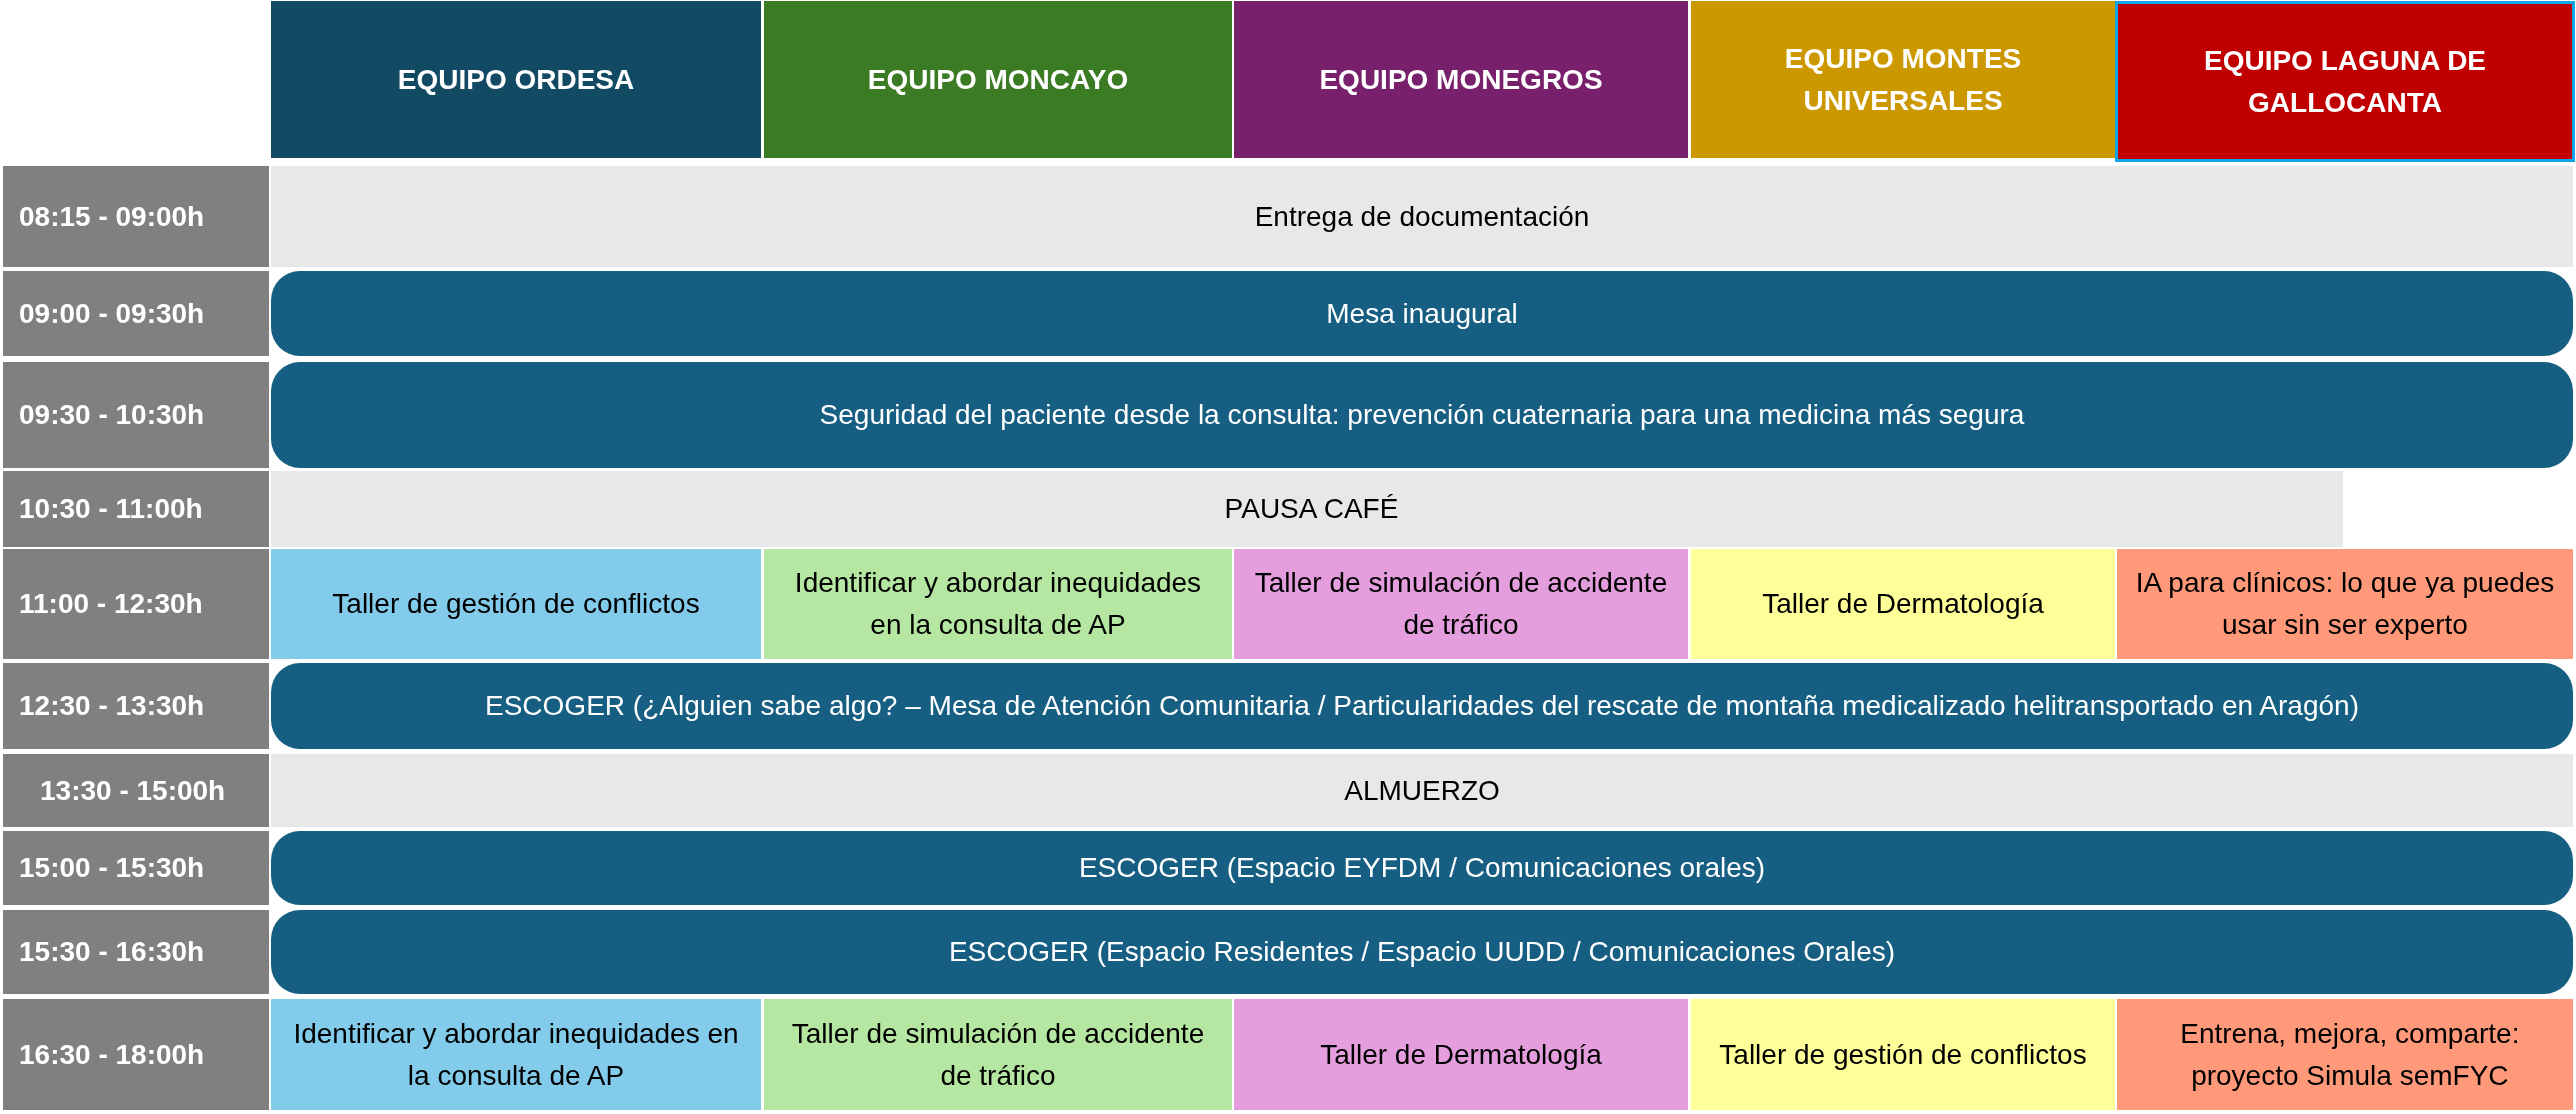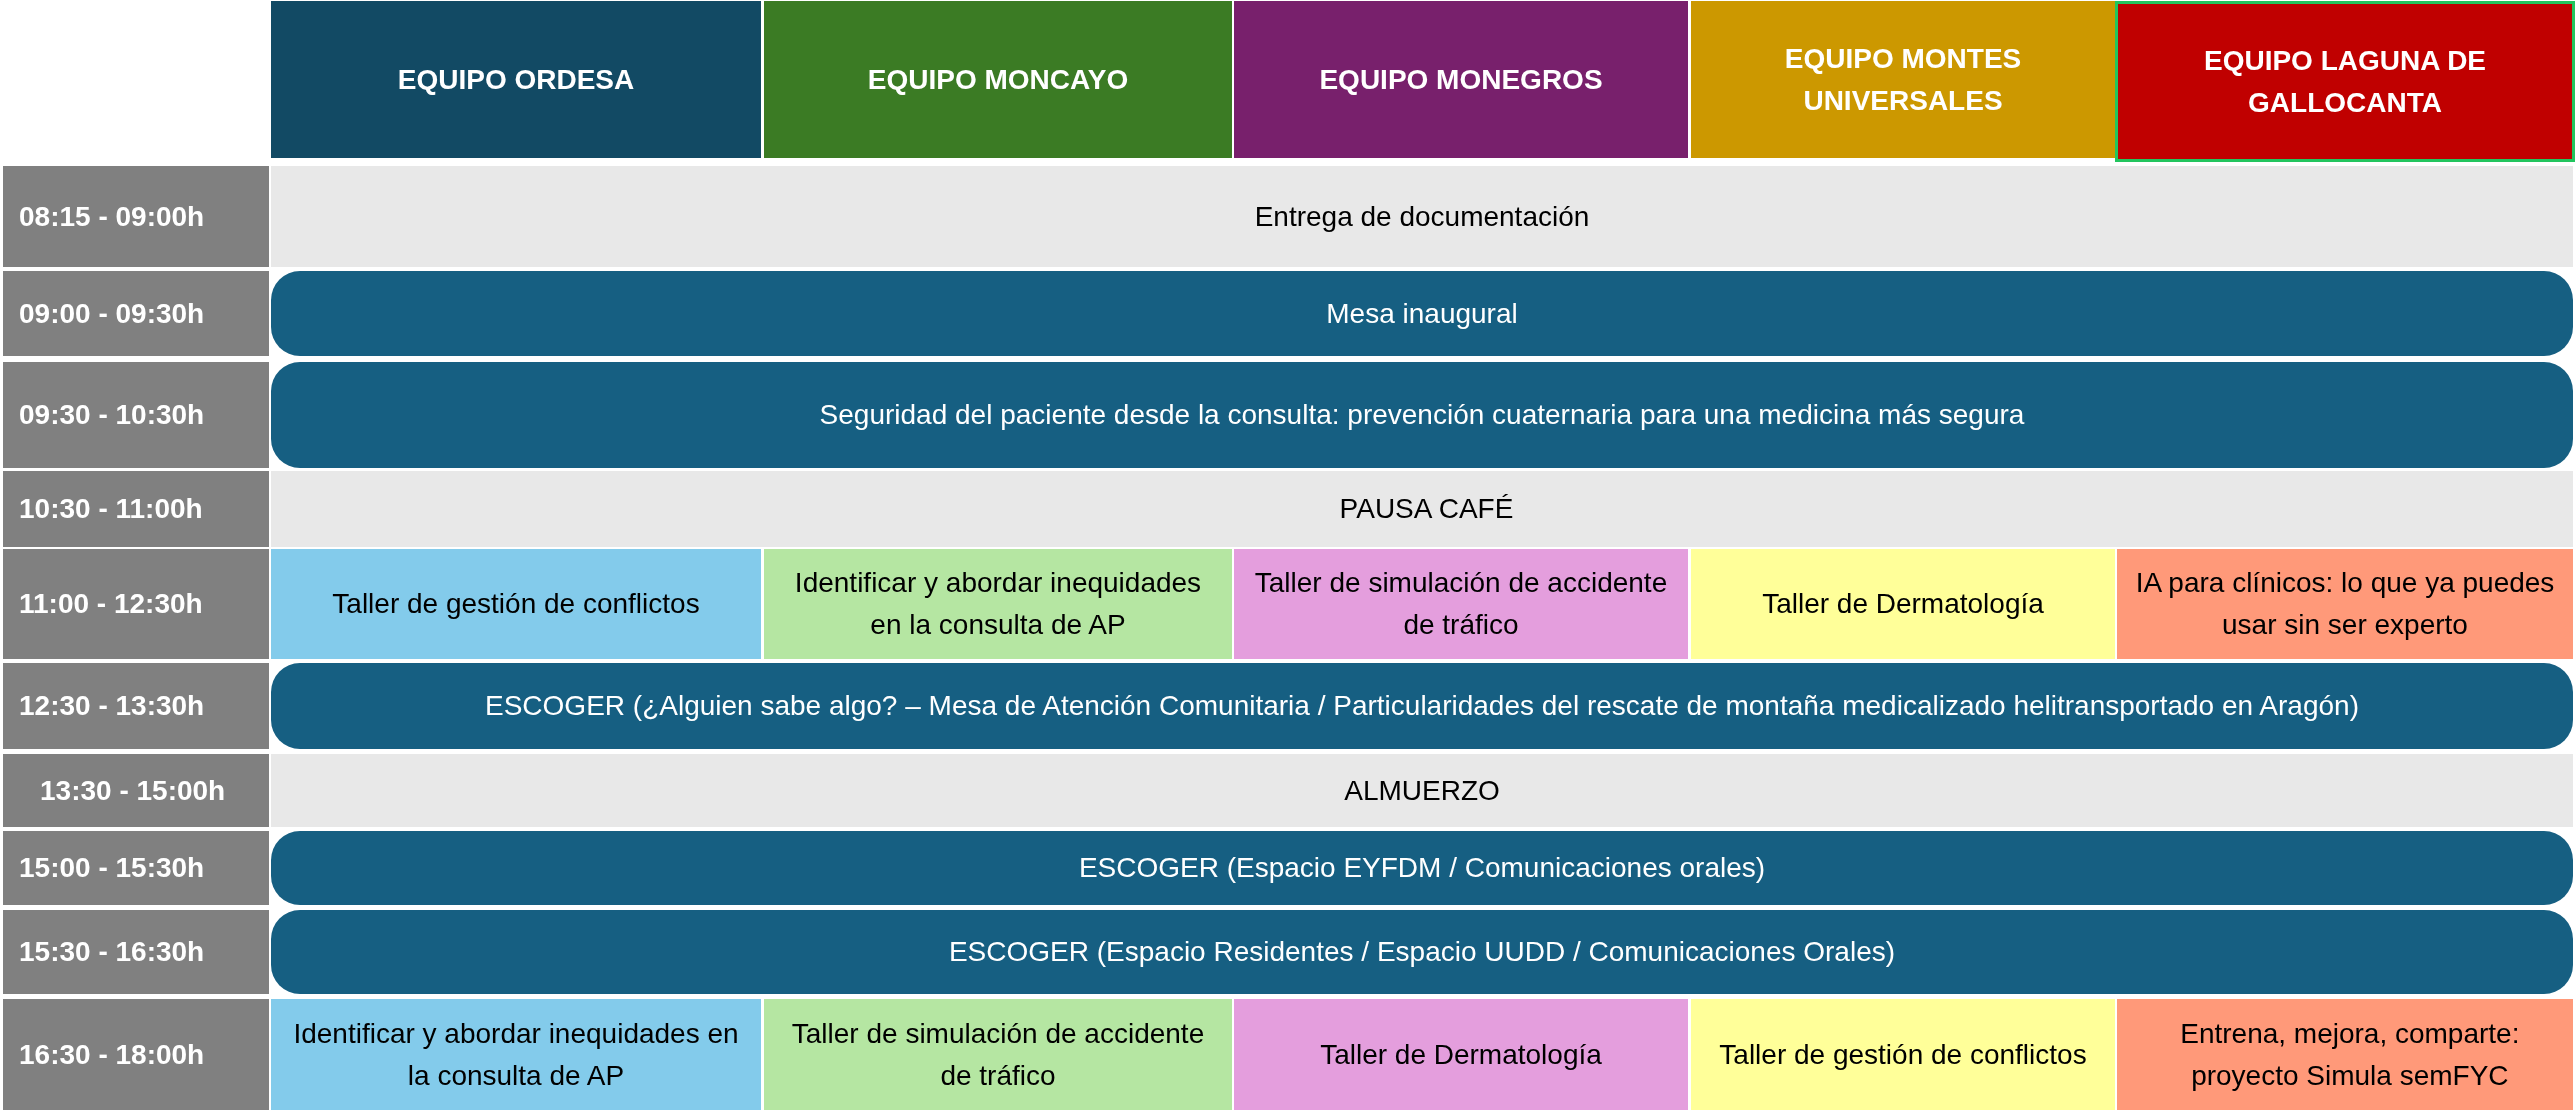--- a/index.html
+++ b/index.html
@@ -7,42 +7,42 @@
          font-family:"Liberation Sans", "DejaVu Sans", sans-serif; }
   .cell { position:absolute; box-sizing:border-box; display:flex; align-items:center;
           justify-content:center; text-align:center; line-height:1.5; }
   .hdr { color:#ffffff; font-weight:bold; font-size:28px; line-height:1.5; padding:0 24.4px; }
   .time { background:#808080; color:#ffffff; font-weight:bold; font-size:28px;
           justify-content:flex-start; padding-left:16px; }
   .span { font-size:28px; }
   .dark { background:#165f82; color:#ffffff;border-radius:29px; }
   .light { background:#e8e8e8; color:#000000; }
   .ws { font-size:28px; color:#000000; padding:0 18.3px; }
-  .laguna { border:3px solid #22c55e; }
+  .laguna { border:3px solid #0ea5e9; }
 </style>
 </head>
 <body>
 
 <div class="cell hdr" style="left:271px;top:1.2px;width:490px;height:157px;background:#124a64;">EQUIPO ORDESA</div>
 <div class="cell hdr" style="left:764px;top:1.2px;width:468px;height:157px;background:#3b7b24;">EQUIPO MONCAYO</div>
 <div class="cell hdr" style="left:1234px;top:1.2px;width:454px;height:157px;background:#78206c;">EQUIPO MONEGROS</div>
 <div class="cell hdr" style="left:1691px;top:1.2px;width:424px;height:157px;background:#cc9800;">EQUIPO MONTES UNIVERSALES</div>
 <div class="cell hdr laguna" style="left:2115px;top:1.2px;width:460px;height:161px;background:#c00000;">EQUIPO LAGUNA DE GALLOCANTA</div>
 
 <div class="cell time" style="left:3px;top:166px;width:266px;height:101px;">08:15 - 09:00h</div>
 <div class="cell span light" style="left:271px;top:166px;width:2302px;height:101px;">Entrega de documentación</div>
 
 <div class="cell time" style="left:3px;top:271px;width:266px;height:85px;text-align:right;">09:00 - 09:30h</div>
 <div class="cell span dark" style="left:271px;top:271px;width:2302px;height:85px;">Mesa inaugural</div>
 
 <div class="cell time" style="left:3px;top:362px;width:266px;height:106px;">09:30 - 10:30h</div>
 <div class="cell span dark" style="left:271px;top:362px;width:2302px;height:106px;">Seguridad del paciente desde la consulta: prevención cuaternaria para una medicina más segura</div>
 
 <div class="cell time" style="left:3px;top:471px;width:266px;height:76px;">10:30 - 11:00h</div>
-<div class="cell span light" style="left:271px;top:471px;width:2302px;height:76px;padding-left:9px;">PAUSA CAFÉ</div>
+<div class="cell span light" style="left:271px;top:471px;width:2072px;height:76px;padding-left:9px;">PAUSA CAFÉ</div>
 
 <div class="cell time" style="left:3px;top:549px;width:266px;height:110px;">11:00 - 12:30h</div>
 <div class="cell ws" style="left:271px;top:549px;width:490px;height:110px;background:#83cbeb;">Taller de gestión de conflictos</div>
 <div class="cell ws" style="left:764px;top:549px;width:468px;height:110px;background:#b5e6a2;">Identificar y abordar inequidades en la consulta de AP</div>
 <div class="cell ws" style="left:1234px;top:549px;width:454px;height:110px;background:#e49edd;">Taller de simulación de accidente de tráfico</div>
 <div class="cell ws" style="left:1691px;top:549px;width:424px;height:110px;background:#ffff99;">Taller de Dermatología</div>
 <div class="cell ws" style="left:2117px;top:549px;width:456px;height:110px;background:#ff9979;">IA para clínicos: lo que ya puedes usar sin ser experto</div>
 
 <div class="cell time" style="left:3px;top:663px;width:266px;height:86px;">12:30 - 13:30h</div>
 <div class="cell span dark" style="left:271px;top:663px;width:2302px;height:86px;">ESCOGER (¿Alguien sabe algo? – Mesa de Atención Comunitaria / Particularidades del rescate de montaña medicalizado helitransportado en Aragón)</div>

